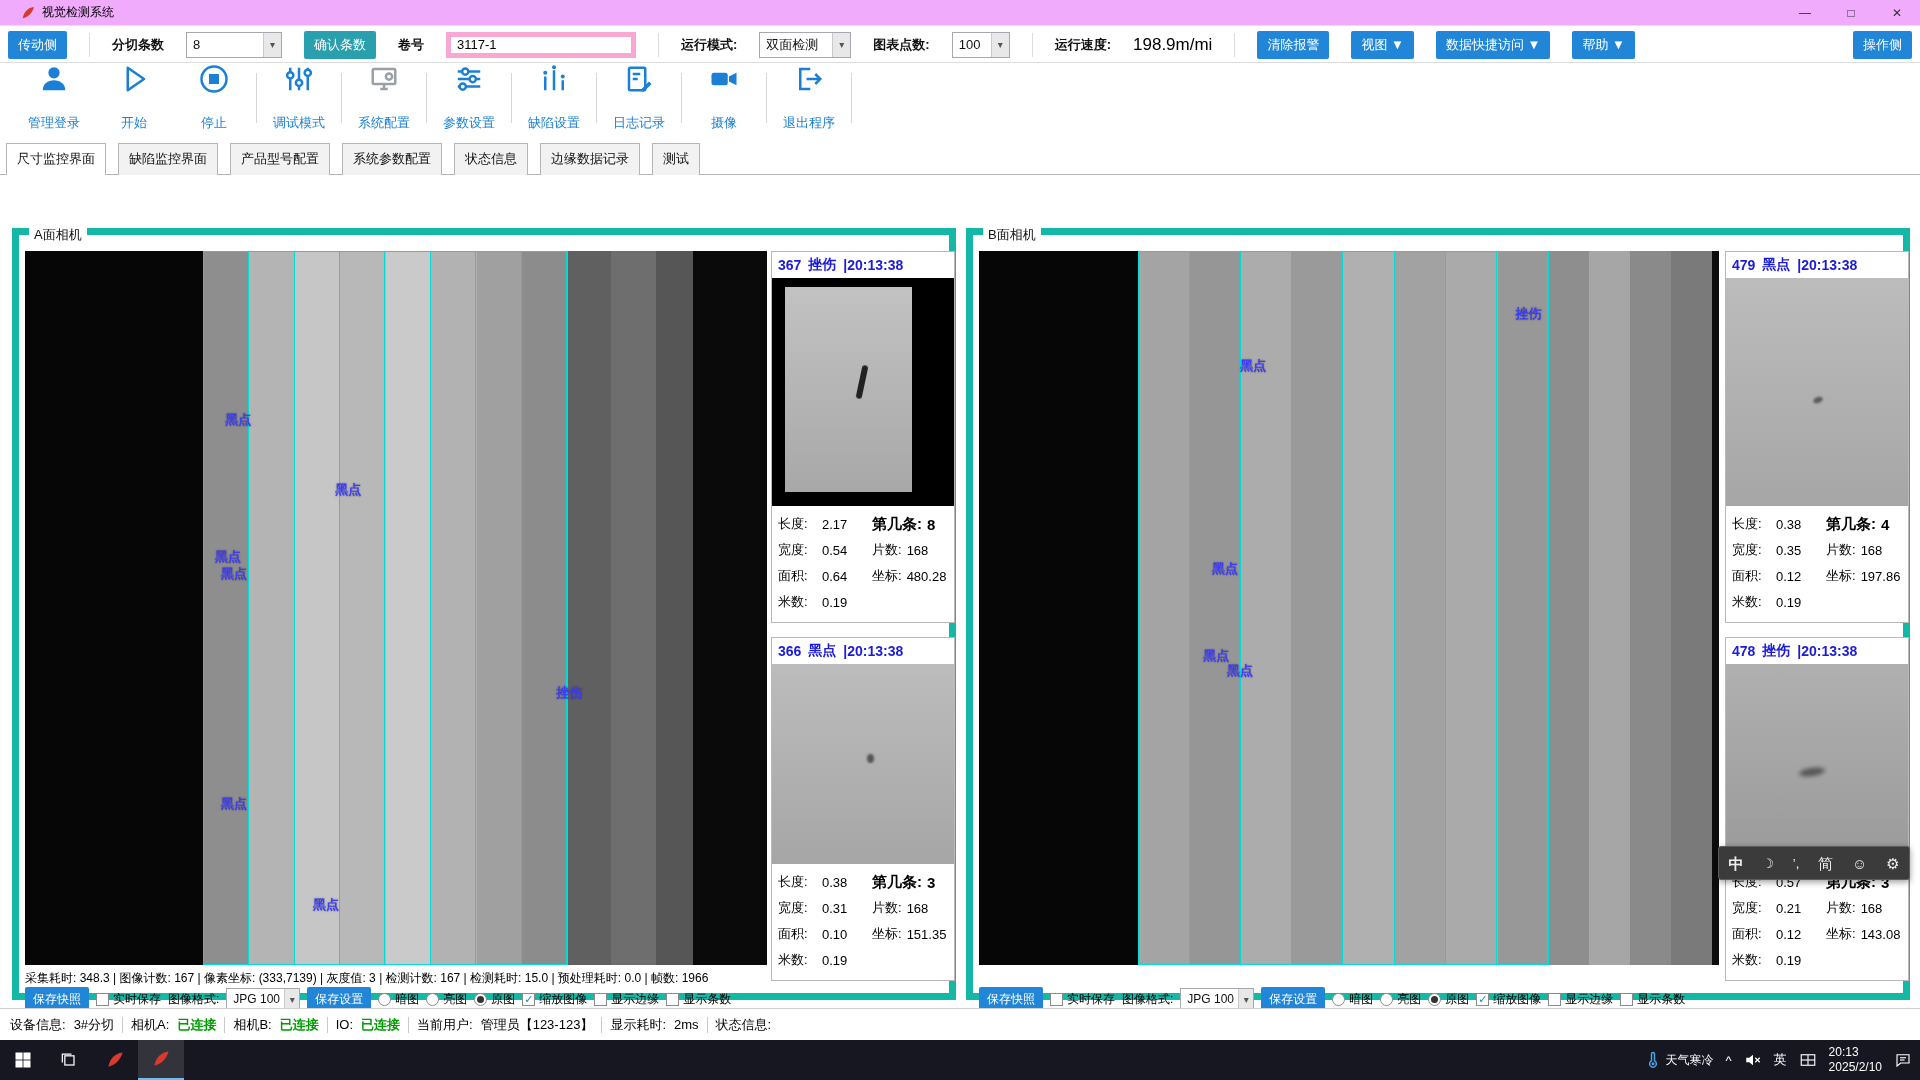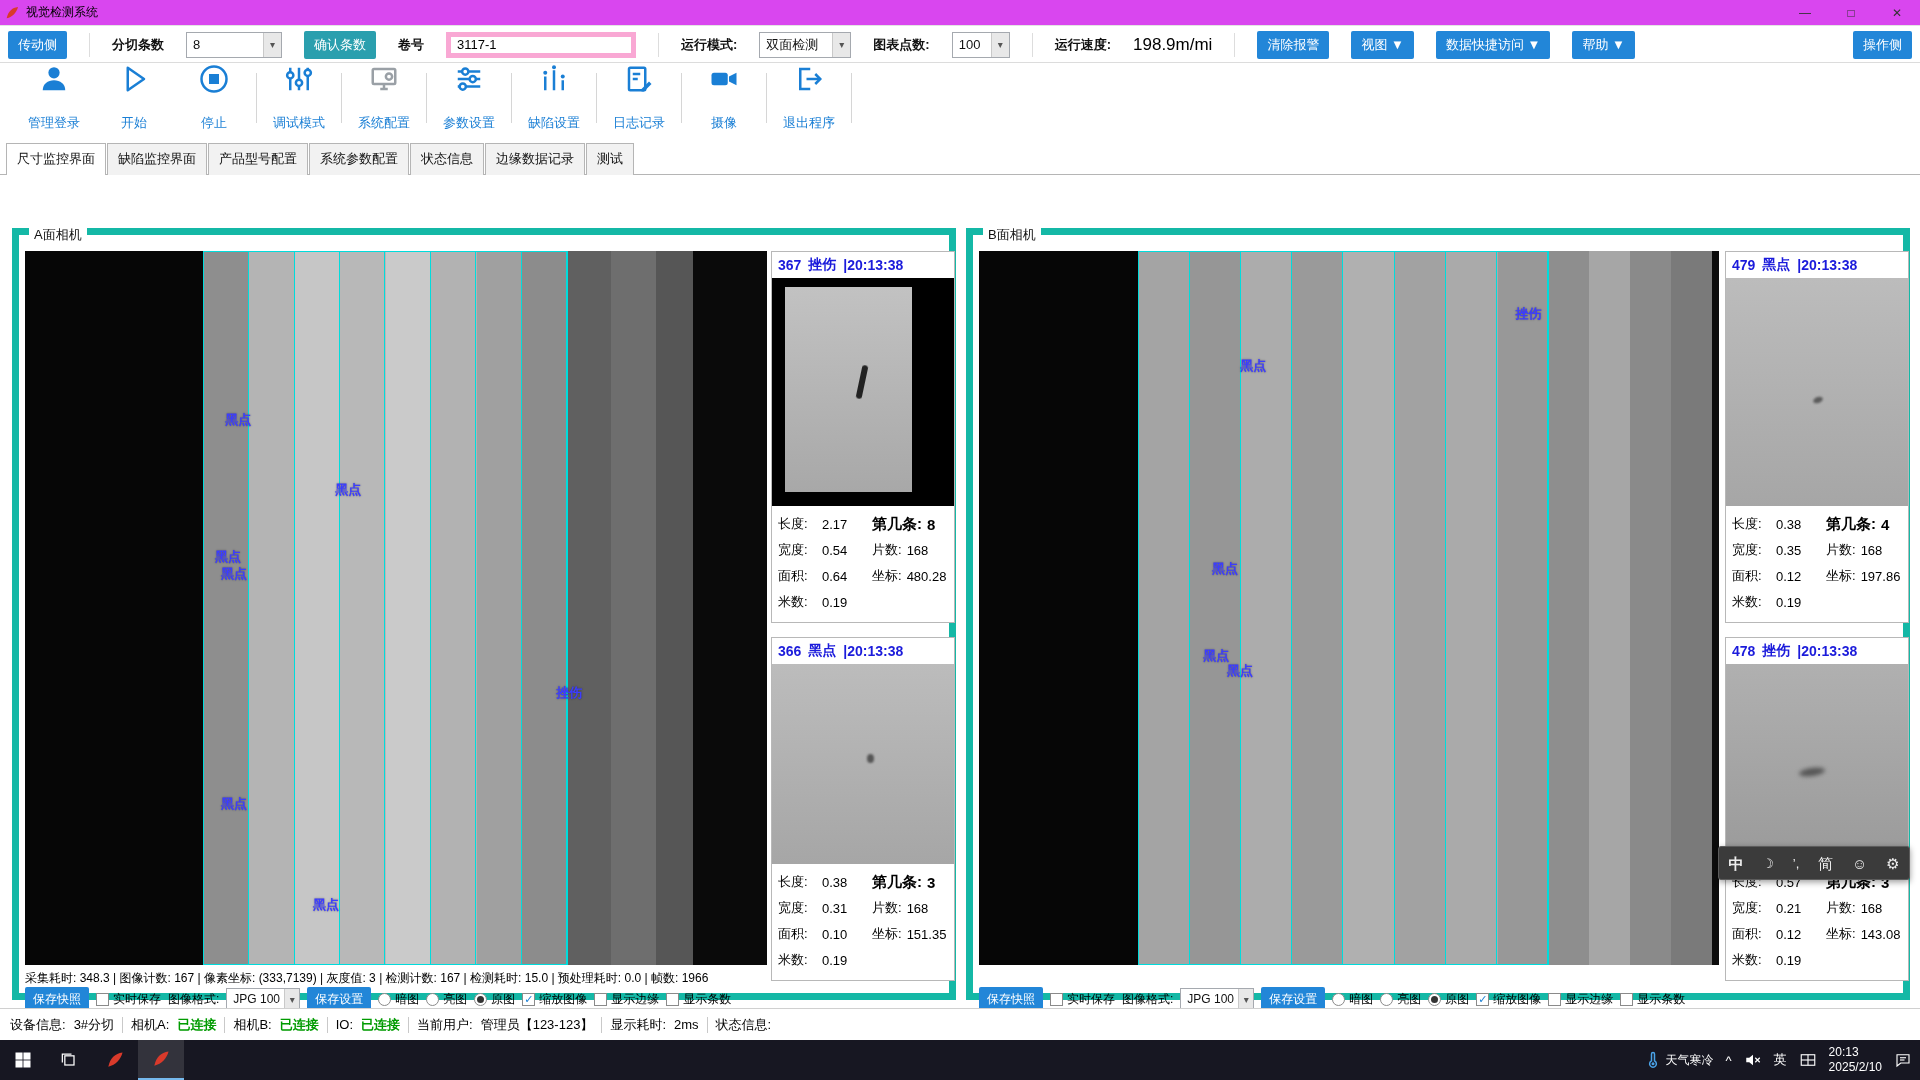--- a/index.html
+++ b/index.html
@@ -1,20 +1,20 @@
 <!DOCTYPE html>
 <html><head>
 <meta charset="utf-8">
 <style>
   *{box-sizing:border-box;margin:0;padding:0}
   body{margin:0;background:#444;font-family:"Liberation Sans","DejaVu Sans",sans-serif}
   .screen{position:relative;width:1920px;height:1080px;background:#fff;overflow:hidden;font-family:"Liberation Sans","DejaVu Sans",sans-serif}
 
   
-  .titlebar{position:absolute;left:0;top:0;width:100%;height:26px;background:#d946ef;border-bottom:1px solid #e3e3e3;display:flex;align-items:center;padding-left:4px;font-size:12px;color:#000}
+  .titlebar{position:absolute;left:0;top:0;width:100%;height:26px;background:#f0abfc;border-bottom:1px solid #e3e3e3;display:flex;align-items:center;padding-left:20px;font-size:12px;color:#000}
   .titlebar .app-ico{width:16px;height:16px;margin-right:6px}
   .win-btns{margin-left:auto;display:flex;height:100%}
   .win-btn{width:46px;height:100%;display:flex;align-items:center;justify-content:center;font-size:12px;color:#333}
 
   
   .bar1{position:absolute;left:0;top:27px;width:100%;height:36px;display:flex;align-items:center;gap:22px;padding:0 8px;border-bottom:1px solid #dcdcdc;background:#fff}
   .bar1 .lab{font-size:13px;font-weight:bold;color:#111;white-space:nowrap}
   .btn-blue{background:#2286d8;color:#fff;font-size:13px;padding:5px 10px;border-radius:2px;white-space:nowrap;cursor:pointer}
   .btn-teal{background:#2a9fae;color:#fff;font-size:13px;padding:5px 10px;border-radius:2px;white-space:nowrap;cursor:pointer}
   .combo{height:26px;border:1px solid #a5a9af;background:#fff;display:flex;align-items:center;font-size:13px;color:#111}
@@ -30,21 +30,21 @@
   .tool svg{width:30px;height:30px}
   .tool .tl{font-size:13px;color:#1a7fd5;white-space:nowrap}
   .tool.disabled .tl{color:#1a7fd5}
   .tsep{width:1px;height:50px;background:#d6d6d6;margin:0 2px}
 
   
   .tabs{position:absolute;left:0;width:100%;display:flex;align-items:flex-end;padding-left:6px}
   .tabs::after{content:"";position:absolute;left:0;right:0;bottom:0;height:1px;background:#b5b5b5}
   .tabs-main{top:144px;height:31px}
   .tabs-sub{top:188px;height:29px}
-  .tab{position:relative;z-index:1;border:1px solid #b5b5b5;border-bottom:none;background:#f2f2f2;font-size:13px;color:#111;padding:6px 10px 7px;margin-right:1px;cursor:pointer;white-space:nowrap}
+  .tab{position:relative;z-index:1;border:1px solid #b5b5b5;border-bottom:none;background:#f2f2f2;font-size:13px;color:#111;padding:6px 10px 7px;margin-right:12px;cursor:pointer;white-space:nowrap}
   .tab.active{background:#fff;box-shadow:0 1px 0 #fff}
 
   
   .gbox{position:absolute;top:228px;height:772px;border:7px solid #14b8a6;background:#fff}
   .gbox .gtitle{position:absolute;top:-9px;left:10px;background:#fff;padding:0 5px;font-size:13px;color:#111}
   #gA{left:12px;width:944px}
   #gB{left:966px;width:944px}
 
   .cam{position:absolute;left:6px;top:16px;height:714px;background-color:#000;cursor:crosshair}
   #camA{width:742px;background-image:linear-gradient(90deg,#060606 0%,#060606 24%,#8e8e8e 24%,#8e8e8e 30.1%,#b4b4b4 30.1%,#b4b4b4 36.3%,#c6c6c6 36.3%,#c6c6c6 42.4%,#b8b8b8 42.4%,#b8b8b8 48.6%,#cacaca 48.6%,#cacaca 54.7%,#b2b2b2 54.7%,#b2b2b2 60.9%,#a0a0a0 60.9%,#a0a0a0 67%,#8c8c8c 67%,#8c8c8c 73.2%,#606060 73.2%,#606060 79%,#6e6e6e 79%,#6e6e6e 85%,#565656 85%,#565656 90%,#0a0a0a 90%,#0a0a0a 100%)}

